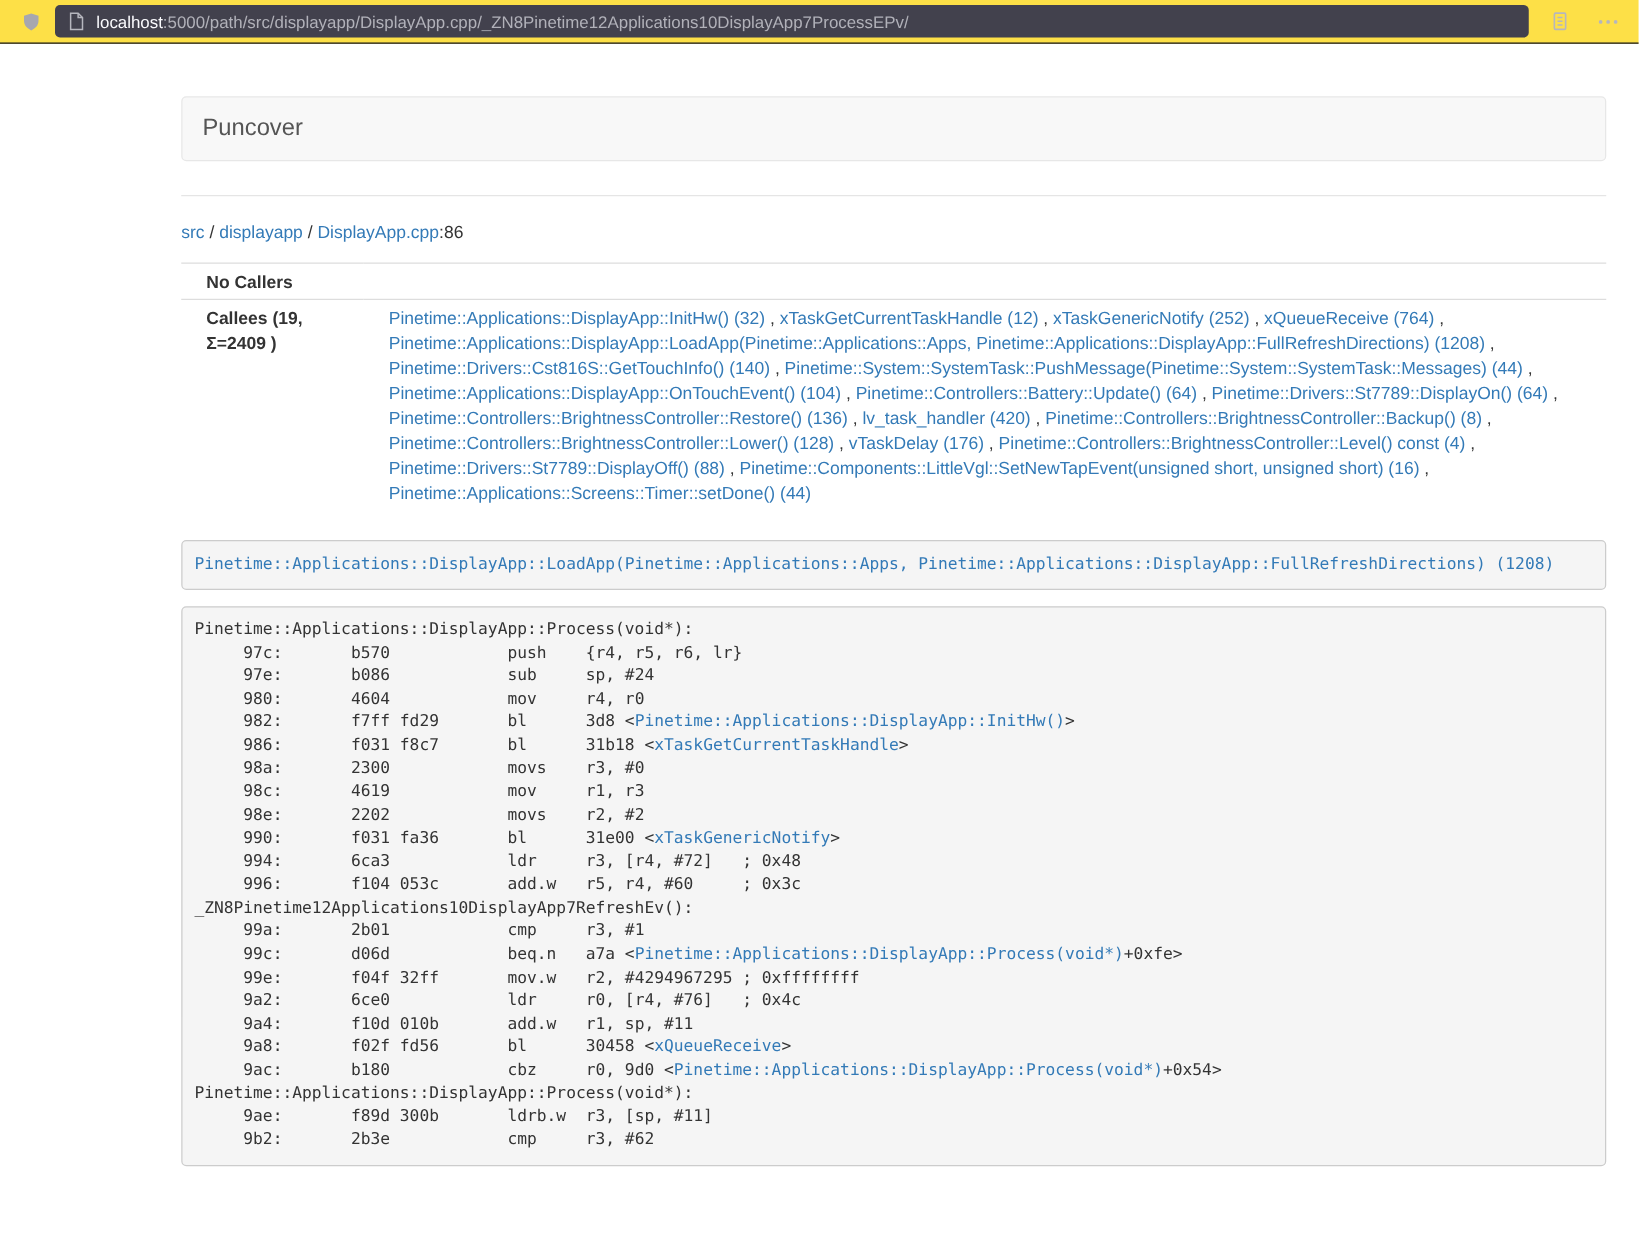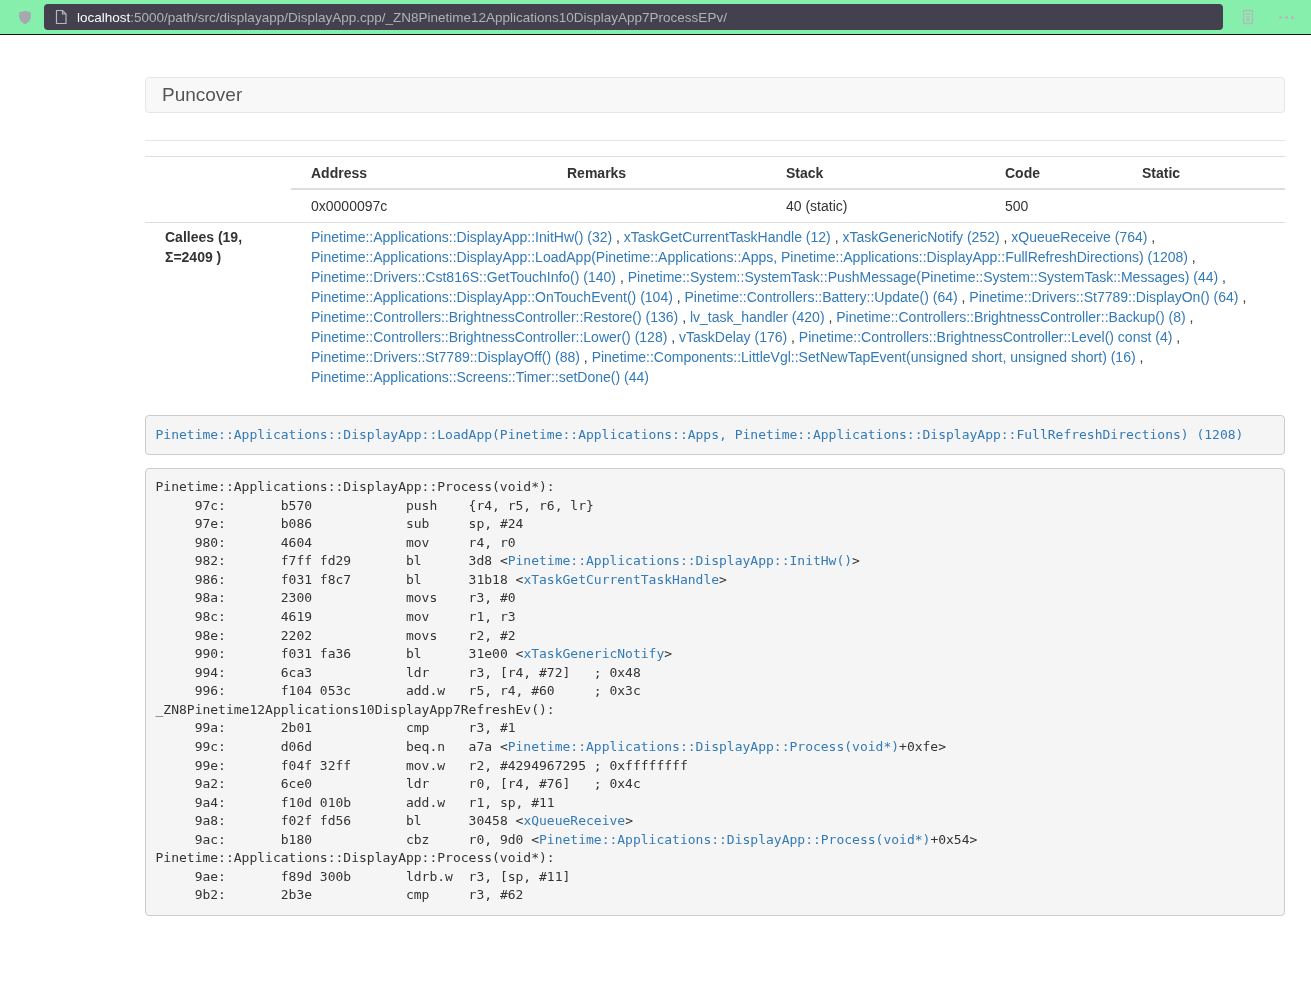--- a/index.html
+++ b/index.html
@@ -4,21 +4,21 @@
 <style>
   * { box-sizing: border-box; margin: 0; padding: 0; }
   html, body {
     width: 1311px; height: 998px; overflow: hidden;
     background: #ffffff;
     font-family: "Liberation Sans", sans-serif;
     color: #333;
   }
   
   .browser-bar {
-    height: 35px; background: #86efac; border-bottom: 1px solid #141418;
+    height: 35px; background: #fde047; border-bottom: 1px solid #141418;
     display: flex; align-items: center; padding: 0 10px;
   }
   .toolbar-btn {
     width: 30px; height: 28px; display: flex; align-items: center; justify-content: center;
     flex: 0 0 auto; cursor: pointer;
   }
   .url-field {
     flex: 1 1 auto; height: 26px; margin: 0 10px 0 4px;
     background: #42414d; border-radius: 4px;
     display: flex; align-items: center; padding: 0 10px; gap: 9px;
@@ -27,21 +27,21 @@
   .url-text { font-size: 13.5px; color: #b1b1b9; white-space: nowrap; overflow: hidden; }
   .url-text b { color: #fbfbfe; font-weight: normal; }
   .bar-actions { display: flex; align-items: center; gap: 8px; flex: 0 0 auto; }
   .dots { display: flex; gap: 3px; }
   .dots i { width: 3px; height: 3px; border-radius: 50%; background: #b6b6be; display: block; }
 
   
   .container { margin-left: 145px; width: 1140px; padding-top: 42px; }
 
   .navbar {
-    height: 36px; background: #f8f8f8; border: 1px solid #e7e7e7; border-radius: 4px;
+    height: 52px; background: #f8f8f8; border: 1px solid #e7e7e7; border-radius: 4px;
     display: flex; align-items: center; padding: 0 16px; text-align: center;
   }
   .brand { font-size: 19px; color: #555; text-decoration: none; }
 
   hr.divider { border: none; border-top: 1px solid #e5e5e5; margin: 27px 0 0 0; }
 
   .breadcrumb { margin-top: 18px; font-size: 14px; line-height: 20px; color: #333; }
 
   a.lnk { color: #337ab7; text-decoration: none; }
 
@@ -121,47 +121,27 @@
 </div>
 
 <div class="container">
 
   <div class="navbar">
     <a href="#" class="brand">Puncover</a>
   </div>
 
   <hr class="divider">
 
+  <div class="breadcrumb"><a class="lnk" href="#">src</a><span> / </span><a class="lnk" href="#">displayapp</a><span> / </span><a class="lnk" href="#">DisplayApp.cpp</a><span>:86</span></div>
 
   <table class="tbl">
     <tbody>
       <tr>
-        <th></th>
-        <td class="no-pad">
-          <table class="inner">
-            <thead>
-              <tr>
-                <th class="col-address">Address</th>
-                <th class="col-remarks">Remarks</th>
-                <th class="col-stack">Stack</th>
-                <th class="col-code">Code</th>
-                <th>Static</th>
-              </tr>
-            </thead>
-            <tbody>
-              <tr>
-                <td>0x0000097c</td>
-                <td></td>
-                <td>40 (static)</td>
-                <td>500</td>
-                <td></td>
-              </tr>
-            </tbody>
-          </table>
-        </td>
+        <th>No Callers</th>
+        <td></td>
       </tr>
       <tr>
         <th>Callees (19, Σ=2409 )</th>
         <td class="callees"><a class="lnk" href="#">Pinetime::Applications::DisplayApp::InitHw() (32)</a><span> , </span><a class="lnk" href="#">xTaskGetCurrentTaskHandle (12)</a><span> , </span><a class="lnk" href="#">xTaskGenericNotify (252)</a><span> , </span><a class="lnk" href="#">xQueueReceive (764)</a><span> , </span><a class="lnk" href="#">Pinetime::Applications::DisplayApp::LoadApp(Pinetime::Applications::Apps, Pinetime::Applications::DisplayApp::FullRefreshDirections) (1208)</a><span> , </span><a class="lnk" href="#">Pinetime::Drivers::Cst816S::GetTouchInfo() (140)</a><span> , </span><a class="lnk" href="#">Pinetime::System::SystemTask::PushMessage(Pinetime::System::SystemTask::Messages) (44)</a><span> , </span><a class="lnk" href="#">Pinetime::Applications::DisplayApp::OnTouchEvent() (104)</a><span> , </span><a class="lnk" href="#">Pinetime::Controllers::Battery::Update() (64)</a><span> , </span><a class="lnk" href="#">Pinetime::Drivers::St7789::DisplayOn() (64)</a><span> , </span><a class="lnk" href="#">Pinetime::Controllers::BrightnessController::Restore() (136)</a><span> , </span><a class="lnk" href="#">lv_task_handler (420)</a><span> , </span><a class="lnk" href="#">Pinetime::Controllers::BrightnessController::Backup() (8)</a><span> , </span><a class="lnk" href="#">Pinetime::Controllers::BrightnessController::Lower() (128)</a><span> , </span><a class="lnk" href="#">vTaskDelay (176)</a><span> , </span><a class="lnk" href="#">Pinetime::Controllers::BrightnessController::Level() const (4)</a><span> , </span><a class="lnk" href="#">Pinetime::Drivers::St7789::DisplayOff() (88)</a><span> , </span><a class="lnk" href="#">Pinetime::Components::LittleVgl::SetNewTapEvent(unsigned short, unsigned short) (16)</a><span> , </span><a class="lnk" href="#">Pinetime::Applications::Screens::Timer::setDone() (44)</a></td>
       </tr>
     </tbody>
   </table>
 
   <pre class="block"><a href="#" class="lnk">Pinetime::Applications::DisplayApp::LoadApp(Pinetime::Applications::Apps, Pinetime::Applications::DisplayApp::FullRefreshDirections) (1208)</a></pre>
 

